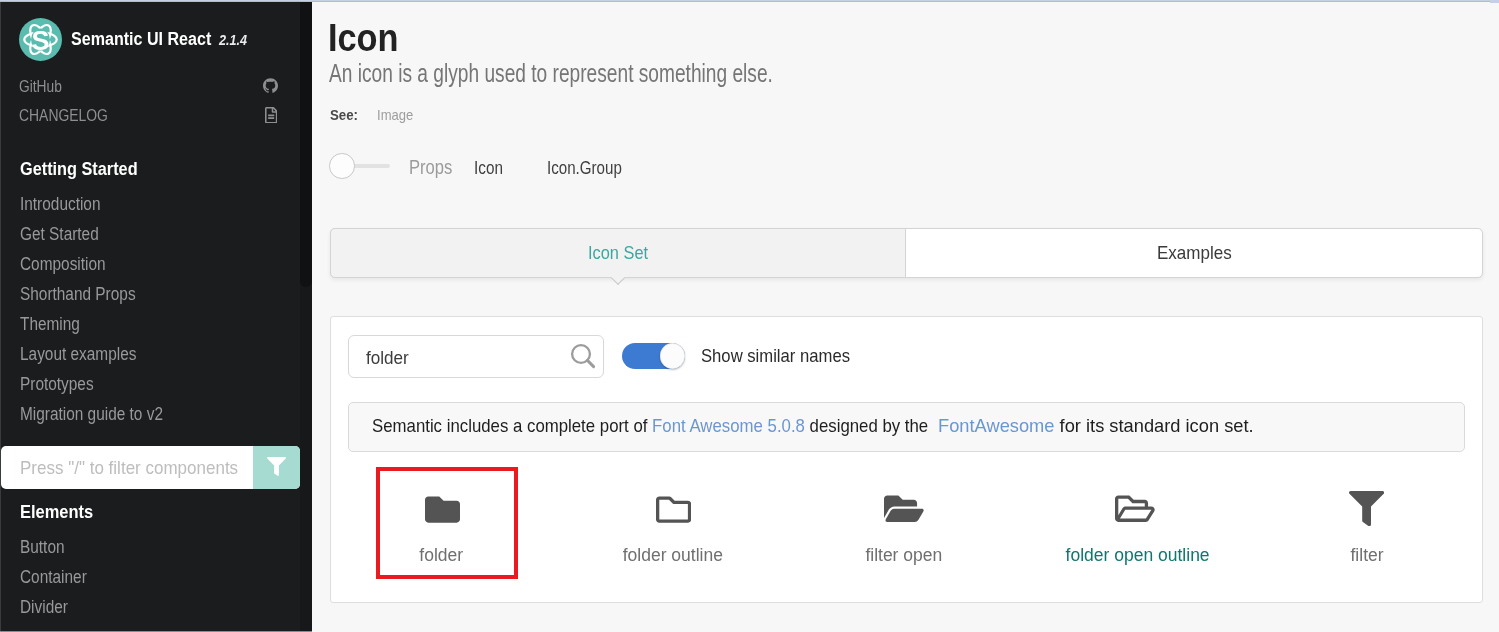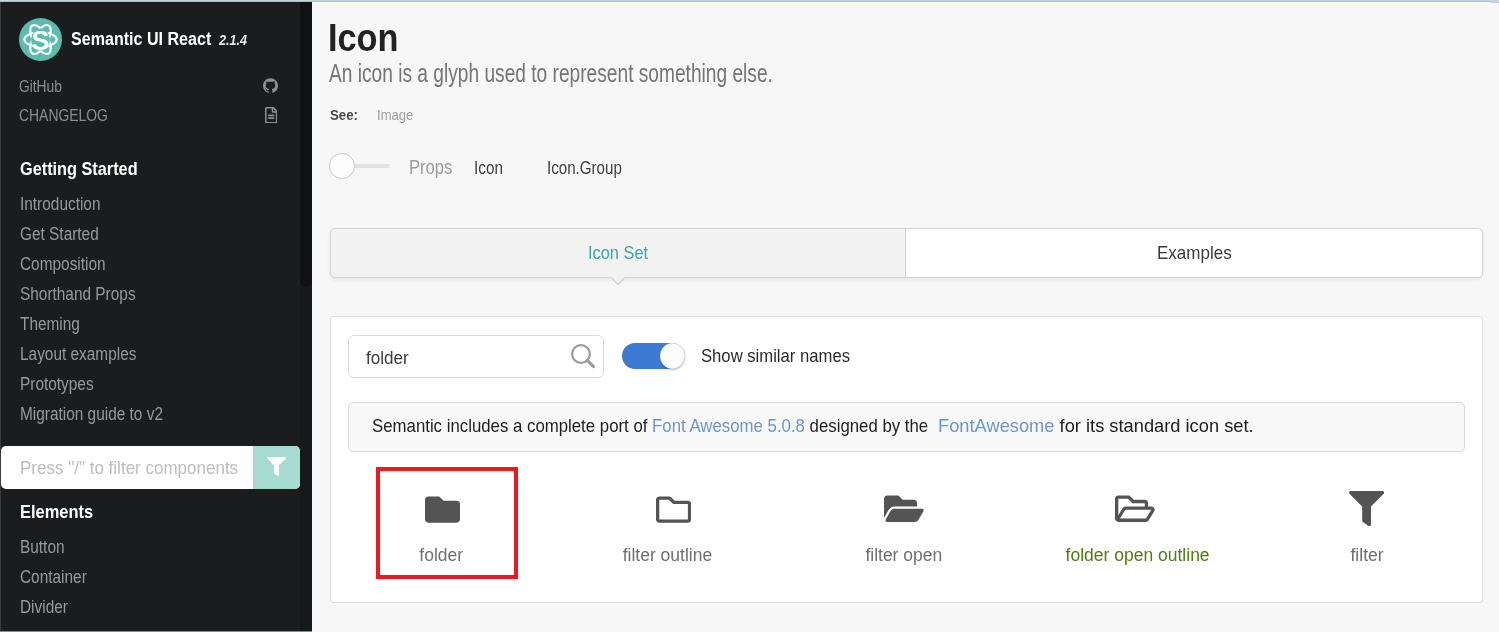--- a/index.html
+++ b/index.html
@@ -105,35 +105,35 @@
       <path fill="#545454" d="M464 128H272l-64-64H48C21.49 64 0 85.49 0 112v288c0 26.51 21.49 48 48 48h416c26.51 0 48-21.49 48-48V176c0-26.51-21.49-48-48-48z"></path>
     </svg>
 </div>
 <div class="abs sx" style="left:419.3px;top:547px;font-size:17.5px;color:#6f6f6f;transform:scaleX(1.0);">folder</div>
 
 <div class="abs" style="left:655.8px;top:491.5px;width:35.2px;height:35.2px;">
 <svg width="35.2" height="35.2" viewBox="0 0 512 512">
       <path fill="#545454" d="M464 128H272l-54.63-54.63c-6-6-14.14-9.37-22.63-9.37H48C21.49 64 0 85.49 0 112v288c0 26.51 21.49 48 48 48h416c26.51 0 48-21.49 48-48V176c0-26.51-21.49-48-48-48zm0 272H48V112h140.12l54.63 54.63c6 6 14.14 9.37 22.63 9.37H464v224z"></path>
     </svg>
 </div>
-<div class="abs sx" style="left:622.7px;top:547px;font-size:17.5px;color:#6f6f6f;transform:scaleX(1.0);">filter outline</div>
+<div class="abs sx" style="left:622.7px;top:547px;font-size:17.5px;color:#6f6f6f;transform:scaleX(1.0);">folder outline</div>
 
 <div class="abs" style="left:884.1px;top:491.3px;width:39.7px;height:35.3px;">
 <svg width="39.7" height="35.3" viewBox="0 0 576 512">
       <path fill="#545454" d="M572.694 292.093L500.27 416.248A63.997 63.997 0 0 1 444.989 448H45.025c-18.523 0-30.064-20.093-20.731-36.093l72.424-124.155A64 64 0 0 1 152 256h399.964c18.523 0 30.064 20.093 20.73 36.093zM152 224h328v-48c0-26.51-21.49-48-48-48H272l-64-64H48C21.49 64 0 85.49 0 112v278.046l69.077-118.418C86.214 242.25 118.179 224 152 224z"></path>
     </svg>
 </div>
 <div class="abs sx" style="left:865.4px;top:547px;font-size:17.5px;color:#6f6f6f;transform:scaleX(1.0);">filter open</div>
 
 <div class="abs" style="left:1115px;top:491.3px;width:39.7px;height:35.3px;">
 <svg width="39.7" height="35.3" viewBox="0 0 576 512">
       <path fill="#545454" d="M527.9 224H480v-48c0-26.5-21.5-48-48-48H272l-64-64H48C21.5 64 0 85.5 0 112v288c0 26.5 21.5 48 48 48h400c16.5 0 31.9-8.5 40.7-22.6l79.9-128c20-31.9-3-73.4-40.7-73.4zM48 118c0-3.3 2.7-6 6-6h134.1l64 64H426c3.3 0 6 2.7 6 6v42H152c-16.8 0-32.4 8.8-41.1 23.2L48 351.4zm400 282H72l77.2-128H528z"></path>
     </svg>
 </div>
-<div class="abs sx" style="left:1065.6px;top:547px;font-size:17.5px;color:#4d7c0f;transform:scaleX(1.0);">folder open outline</div>
+<div class="abs sx" style="left:1065.6px;top:547px;font-size:17.5px;color:#0f766e;transform:scaleX(1.0);">folder open outline</div>
 
 <div class="abs" style="left:1348.6px;top:491px;width:35.2px;height:35.2px;">
 <svg width="35.2" height="35.2" viewBox="0 0 512 512">
       <path fill="#545454" d="M487.976 0H24.028C2.71 0-8.047 25.866 7.058 40.971L192 225.941V432c0 7.831 3.821 15.17 10.237 19.662l80 55.98C298.02 518.69 320 507.493 320 487.98V225.941L504.941 40.971C520.021 25.893 509.338 0 487.976 0z"></path>
     </svg>
 </div>
 <div class="abs sx" style="left:1350.5px;top:547px;font-size:17.5px;color:#6f6f6f;transform:scaleX(1.0);">filter</div>
 
 <div class="abs" style="left:0;top:0;width:1499px;height:1px;background:#c7d0e3;z-index:50;"></div>
 <div class="abs" style="left:0;top:1px;width:1490px;height:1px;background:#b0c4a3;z-index:50;"></div>

